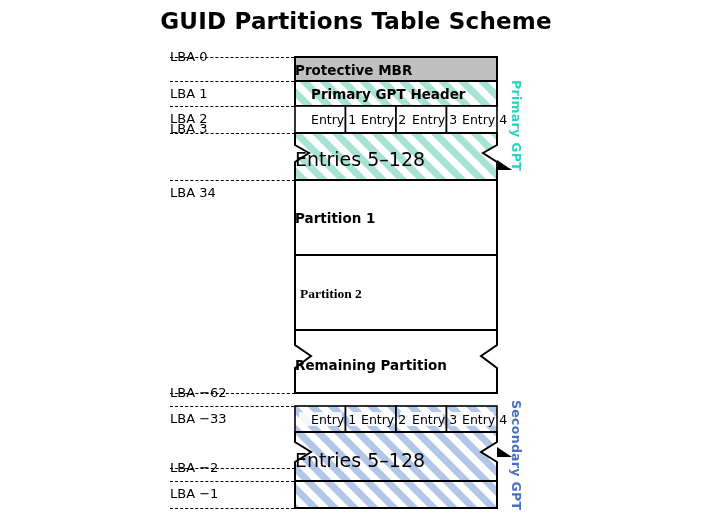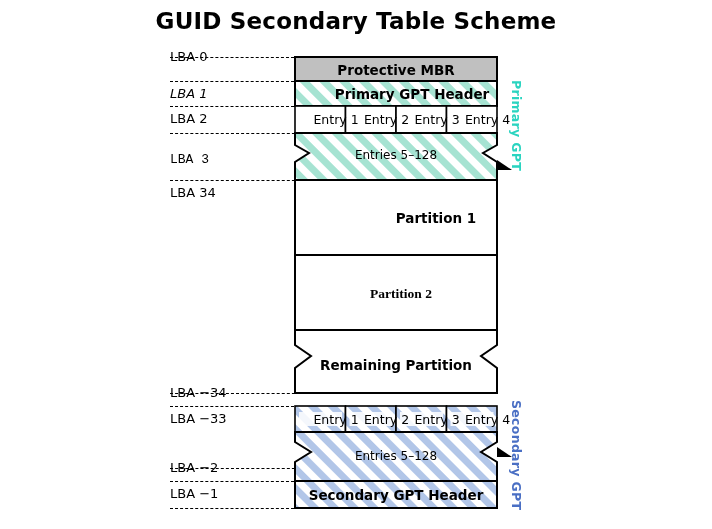--- a/index.html
+++ b/index.html
@@ -55,64 +55,63 @@
   
   #column-svg {
     position: absolute;
     left: 0;
     top: 0;
   }
 
   
   .row-text {
     position: absolute;
-    text-align: center;
     color: #000;
     white-space: nowrap;
     pointer-events: none;
   }
   .row-text.bold { font-weight: bold; font-size: 13.5px; }
-  .row-text.plain { font-weight: normal; font-size: 12px; }
+  .row-text.plain { font-weight: normal; font-size: 19px; }
   .entry-text { font-size: 12.5px; font-weight: normal; margin-left: 16px; }
 
   
   .side-label {
     position: absolute;
     font-size: 12.5px;
     font-weight: bold;
     writing-mode: vertical-rl;
     text-orientation: mixed;
     white-space: nowrap;
     letter-spacing: 0.3px;
   }
 </style>
 </head>
 <body>
 
 <div id="diagram-root">
 
-  <div class="title">GUID Secondary Table Scheme</div>
+  <div class="title">GUID Partitions Table Scheme</div>
 
   <div class="guide" style="top:57px;  width:240px;"></div>
   <div class="guide" style="top:81px;  width:240px;"></div>
   <div class="guide" style="top:106px; width:240px;"></div>
   <div class="guide" style="top:133px; width:130px;"></div>
   <div class="guide" style="top:180px; width:130px;"></div>
   <div class="guide" style="top:393px; width:130px;"></div>
   <div class="guide" style="top:406px; width:240px;"></div>
   <div class="guide" style="top:468px; width:130px;"></div>
   <div class="guide" style="top:481px; width:240px;"></div>
   <div class="guide" style="top:508px; width:240px;"></div>
 
   <div class="lba-label" style="top:50px;">LBA 0</div>
-  <div class="lba-label" style="top:87px;font-style:italic;">LBA 1</div>
+  <div class="lba-label" style="top:87px;">LBA 1</div>
   <div class="lba-label" style="top:112px;">LBA 2</div>
-  <div class="lba-label" style="top:153px;font-family:Liberation Mono, monospace;">LBA 3</div>
+  <div class="lba-label" style="top:122px;">LBA 3</div>
   <div class="lba-label" style="top:186px;">LBA 34</div>
-  <div class="lba-label" style="top:386px;">LBA −34</div>
+  <div class="lba-label" style="top:386px;">LBA −62</div>
   <div class="lba-label" style="top:412px;text-align:right;">LBA −33</div>
   <div class="lba-label" style="top:461px;">LBA −2</div>
   <div class="lba-label" style="top:487px;">LBA −1</div>
 
   <svg id="column-svg" width="712" height="529" viewBox="0 0 712 529">
     <defs>
 
       <pattern id="hatch-primary" patternUnits="userSpaceOnUse" width="14" height="14" patternTransform="rotate(-45)">
         <rect width="14" height="14" fill="#ffffff"></rect>
         <rect width="7" height="14" fill="#a6e3d2"></rect>
@@ -162,32 +161,31 @@
 
   <div class="row-text bold" style="left:295px; top:86px; width:202px;margin-left:16px;">Primary GPT Header</div>
 
   <div class="row-text entry-text" style="left:295px; top:112px; width:50px;">Entry 1</div>
   <div class="row-text entry-text" style="left:345px; top:112px; width:51px;">Entry 2</div>
   <div class="row-text entry-text" style="left:396px; top:112px; width:50px;">Entry 3</div>
   <div class="row-text entry-text" style="left:446px; top:112px; width:51px;">Entry 4</div>
 
   <div class="row-text plain" style="left:295px; top:148px; width:202px;">Entries 5–128</div>
 
-  <div class="row-text bold" style="left:295px; top:210px; width:202px;padding-left:40px;">Partition 1</div>
+  <div class="row-text bold" style="left:295px; top:210px; width:202px;">Partition 1</div>
 
   <div class="row-text bold" style="left:300px; top:286px; width:202px;font-family:Liberation Serif, serif;">Partition 2</div>
 
   <div class="row-text bold" style="left:295px; top:357px; width:202px;">Remaining Partition</div>
 
   <div class="row-text entry-text" style="left:295px; top:412px; width:50px;">Entry 1</div>
   <div class="row-text entry-text" style="left:345px; top:412px; width:51px;">Entry 2</div>
   <div class="row-text entry-text" style="left:396px; top:412px; width:50px;">Entry 3</div>
   <div class="row-text entry-text" style="left:446px; top:412px; width:51px;">Entry 4</div>
 
   <div class="row-text plain" style="left:295px; top:449px; width:202px;">Entries 5–128</div>
 
-  <div class="row-text bold" style="left:295px; top:487px; width:202px;">Secondary GPT Header</div>
 
   <div class="side-label" style="left:509px; top:80px; color:#2ad4c0;">Primary GPT</div>
 
   <div class="side-label" style="left:509px; top:400px; color:#4a6fc4;">Secondary GPT</div>
 
 </div>
 
 </body></html>

